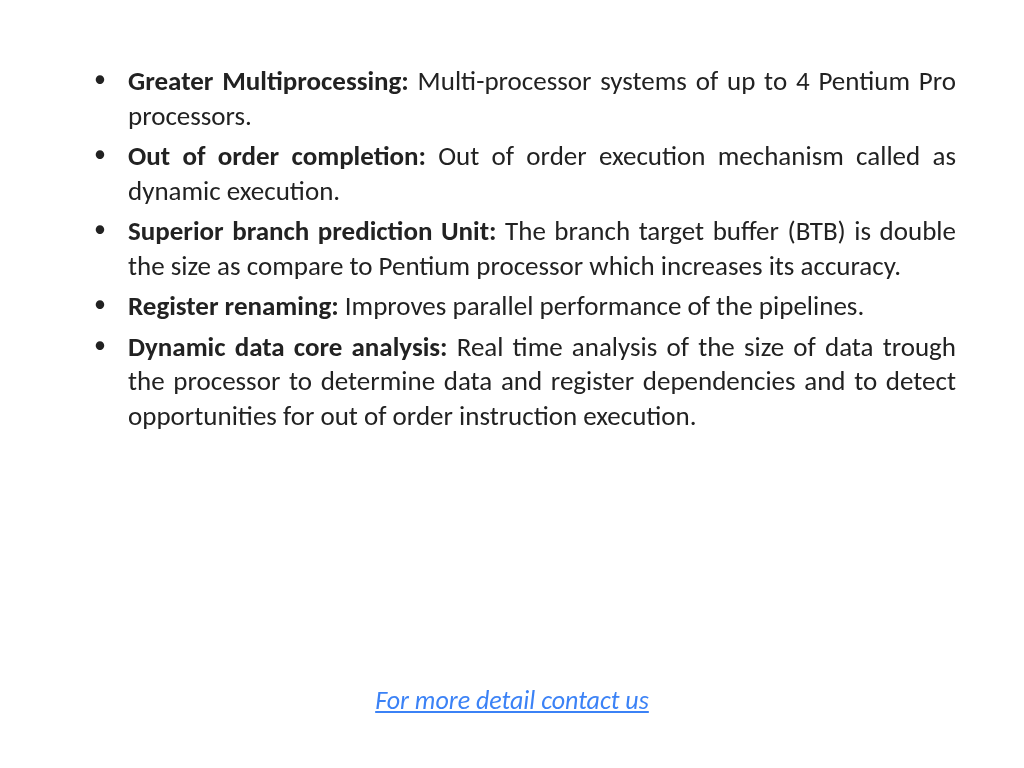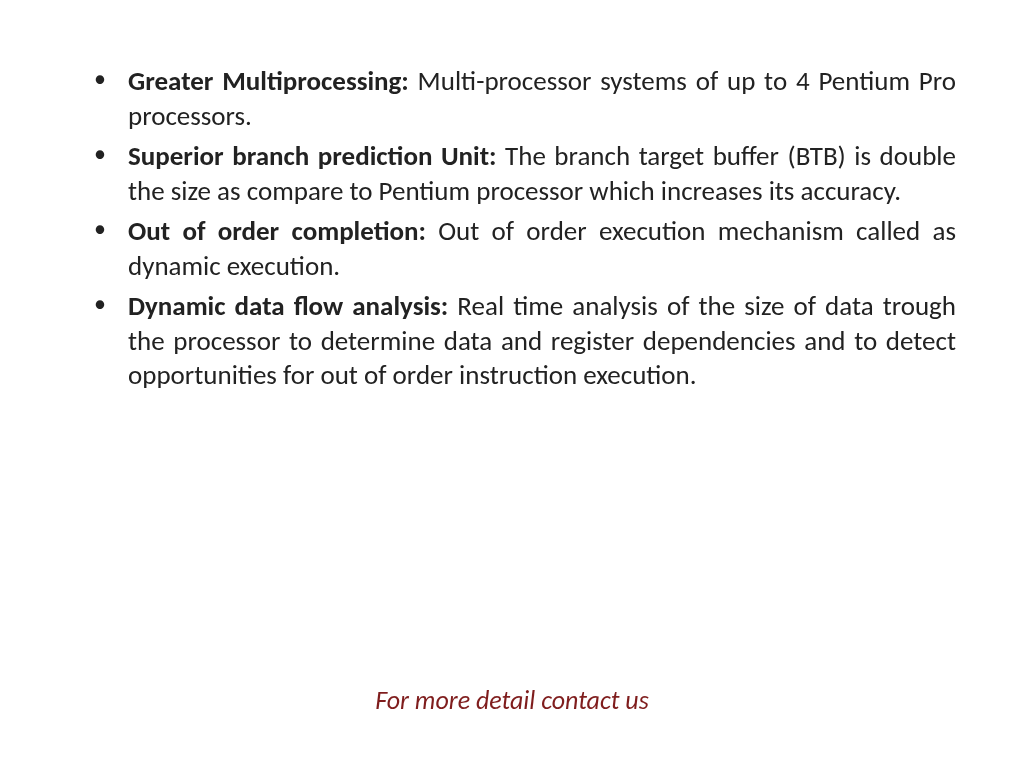--- a/index.html
+++ b/index.html
@@ -36,30 +36,32 @@
   .footer-link {
     position: absolute;
     left: 0;
     right: 0;
     bottom: 28px;
     text-align: center;
   }
   .footer-link a {
     font-style: italic;
     font-size: 26px;
-    color: #7f1d1d;
+    color: #3b82f6;
+    text-decoration: underline;
     cursor: pointer;
   }
 </style>
 </head>
 <body>
 
 <div class="slide">
   <ul class="points">
     <li><span class="heading">Greater Multiprocessing:</span><span> Multi-processor systems of up to 4 Pentium Pro  processors.</span></li>
+    <li><span class="heading">Out of order completion:</span><span> Out of order execution mechanism called as dynamic execution.</span></li>
     <li><span class="heading">Superior branch prediction Unit:</span><span> The branch target buffer (BTB) is double the size as compare to Pentium processor which increases its accuracy.</span></li>
-    <li><span class="heading">Out of order completion:</span><span> Out of order execution mechanism called as dynamic execution.</span></li>
-    <li><span class="heading">Dynamic data flow analysis:</span><span> Real time analysis of the size of data trough the processor to determine data and register dependencies and to detect opportunities for out of order instruction execution.</span></li>
+    <li><span class="heading">Register renaming:</span><span> Improves parallel performance of the pipelines.</span></li>
+    <li><span class="heading">Dynamic data core analysis:</span><span> Real time analysis of the size of data trough the processor to determine data and register dependencies and to detect opportunities for out of order instruction execution.</span></li>
   </ul>
   <div class="footer-link">
     <a>For more detail contact us</a>
   </div>
 </div>
 
 </body></html>

